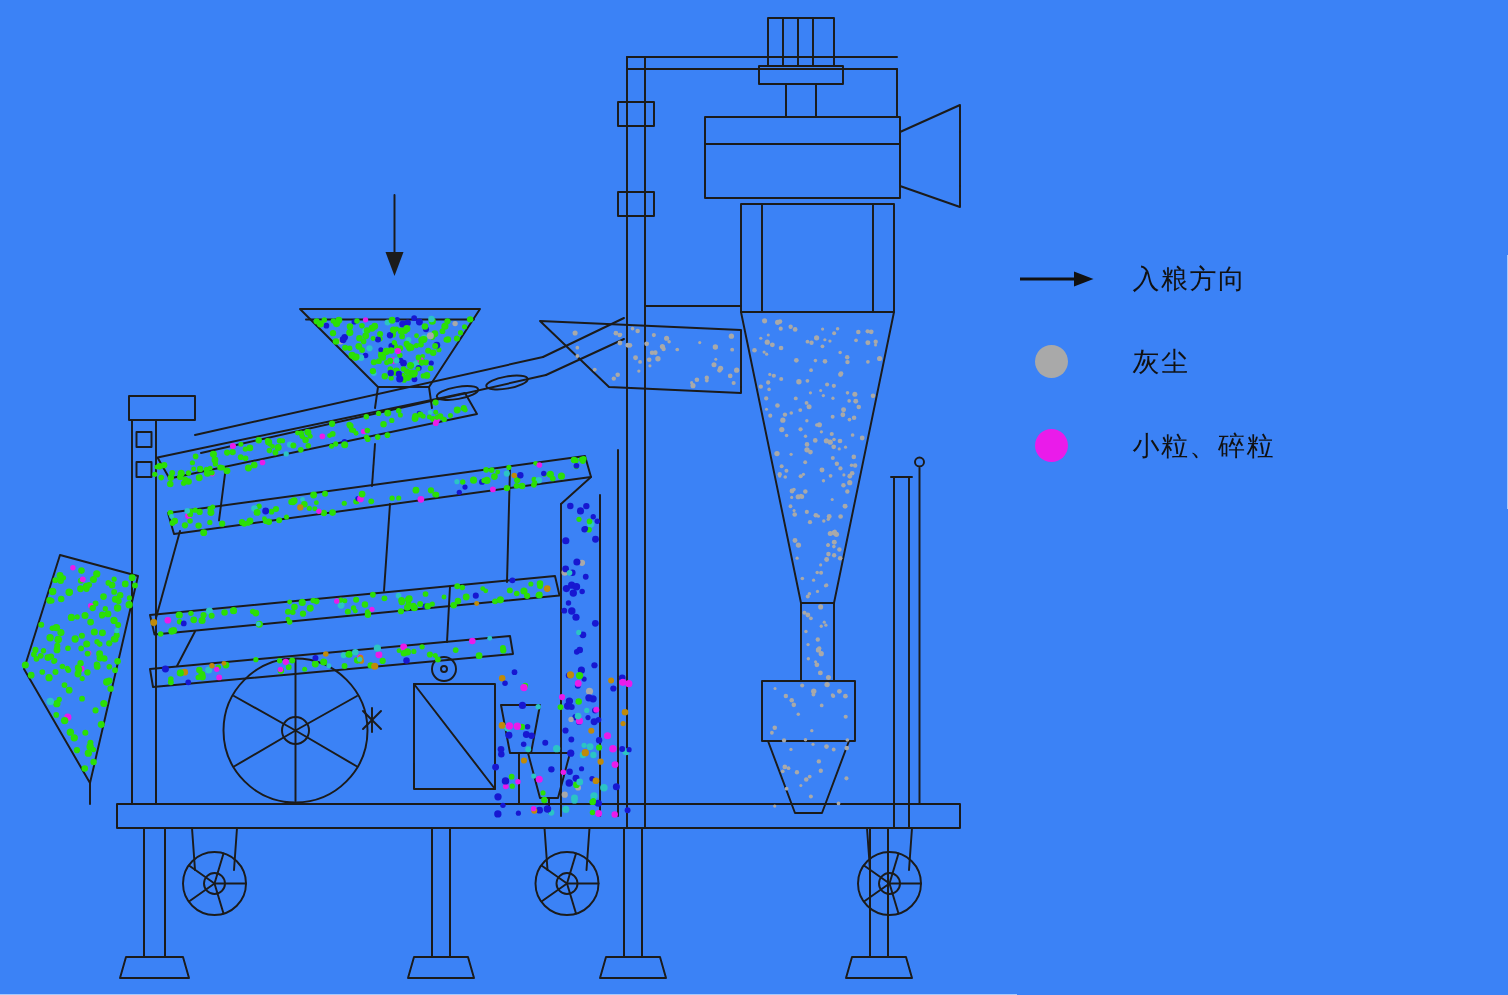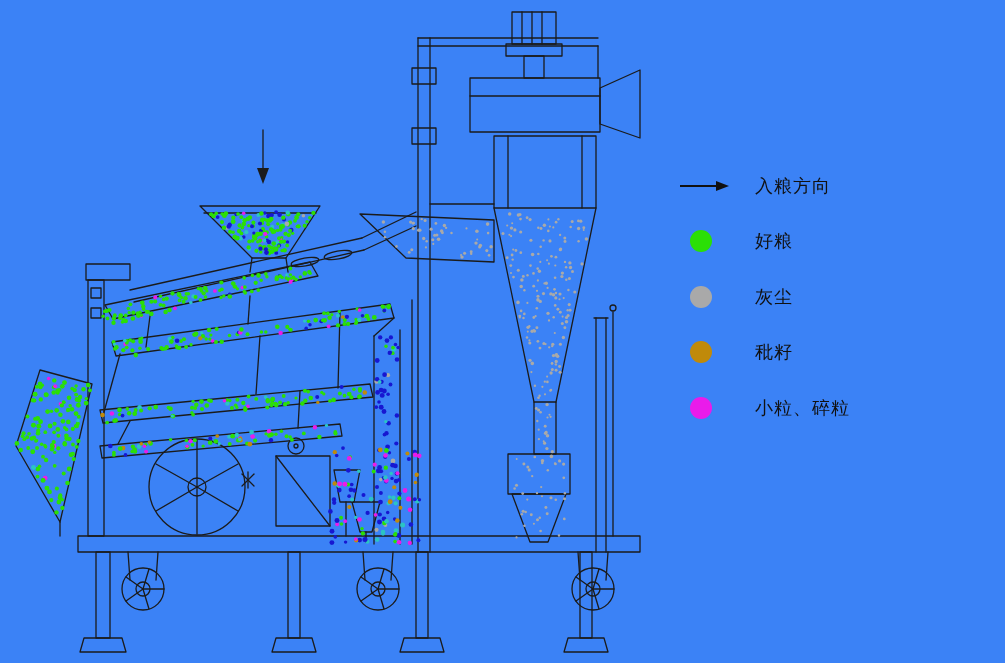--- a/index.html
+++ b/index.html
@@ -1266,41 +1266,29 @@
     <div class="legend-row">
       <span class="swatch-cell">
         <svg class="arrow-svg" width="52" height="16" viewBox="0 0 52 16">
           <line x1="2" y1="8" x2="38" y2="8" stroke="#111111" stroke-width="2"></line>
           <polygon points="38,3 38,13 51,8" fill="#111111"></polygon>
         </svg>
       </span>
       <span class="legend-label">入粮方向</span>
     </div>
 
-    <div class="legend-row">
-      <span class="swatch-cell">
-          <span class="dot" style="background-color: rgb(43, 223, 6);"></span>
-        </span>
-      <span class="legend-label">好粮</span>
-    </div>
 
     <div class="legend-row">
       <span class="swatch-cell">
           <span class="dot" style="background-color: rgb(169, 169, 169);"></span>
         </span>
       <span class="legend-label">灰尘</span>
     </div>
 
 
-    <div class="legend-row">
-      <span class="swatch-cell">
-          <span class="dot" style="background-color: rgb(192, 138, 10);"></span>
-        </span>
-      <span class="legend-label">秕籽</span>
-    </div>
 
 
     <div class="legend-row">
       <span class="swatch-cell">
           <span class="dot" style="background-color: rgb(234, 27, 234);"></span>
         </span>
       <span class="legend-label">小粒、碎粒</span>
     </div>
 
   </div>

